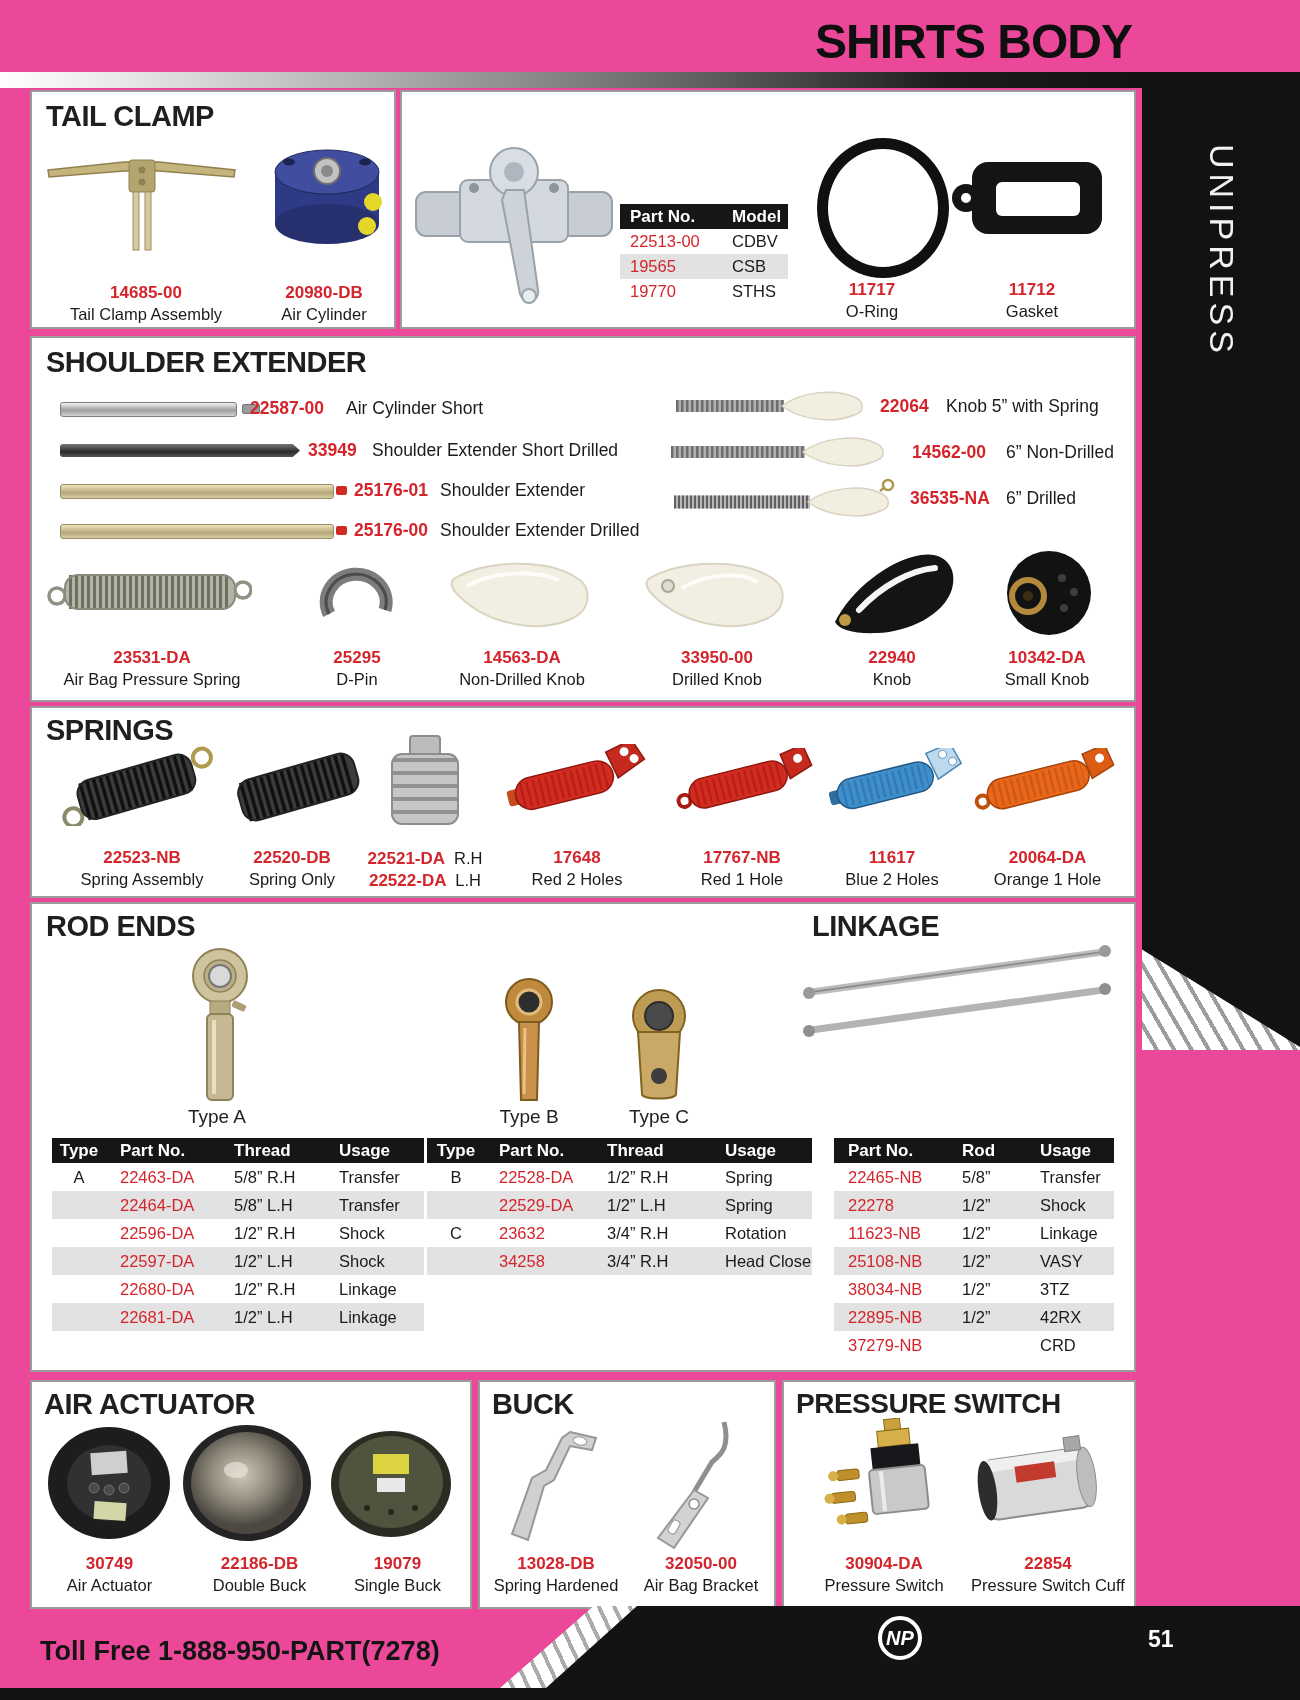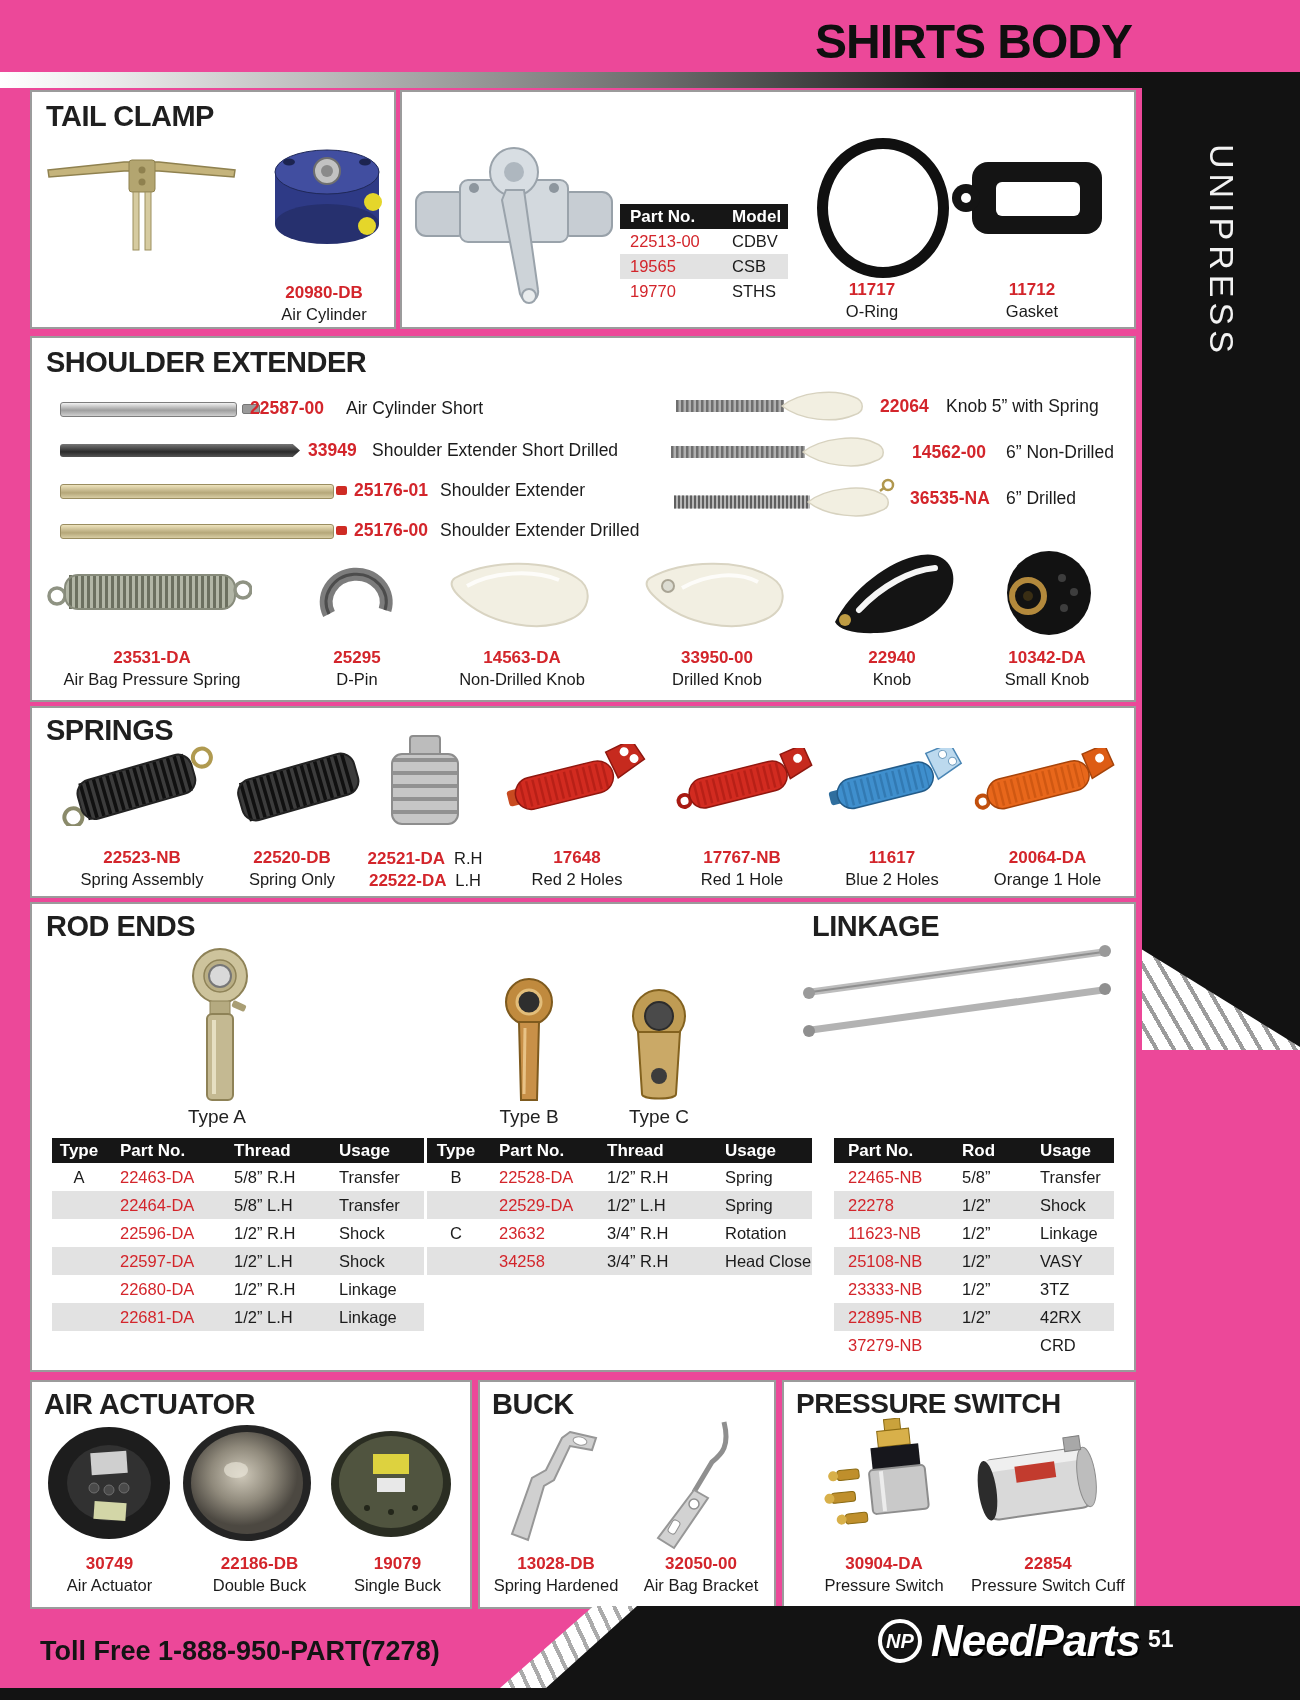--- a/index.html
+++ b/index.html
@@ -79,20 +79,24 @@
       <rect x="8" y="28" width="104" height="52" fill="#2e3a86"></rect>
       <ellipse cx="60" cy="80" rx="52" ry="20" fill="#26306e"></ellipse>
       <ellipse cx="60" cy="28" rx="52" ry="22" fill="#414ea0" stroke="#1f2858"></ellipse>
       <circle cx="60" cy="27" r="13" fill="#c2c2c2" stroke="#6f6f6f" stroke-width="2"></circle>
       <circle cx="60" cy="27" r="6" fill="#8a8a8a"></circle>
       <ellipse cx="22" cy="18" rx="6" ry="3.5" fill="#1c2450"></ellipse>
         <ellipse cx="98" cy="18" rx="6" ry="3.5" fill="#1c2450"></ellipse>
       <circle cx="106" cy="58" r="9" fill="#e5d62a"></circle>
         <circle cx="100" cy="82" r="9" fill="#e5d62a"></circle>
     </svg>
+    <div class="cap" style="left:0;top:191px;width:228px;">
+      <div class="pnum">14685-00</div>
+      <div class="plabel">Tail Clamp Assembly</div>
+    </div>
     <div class="cap" style="left:222px;top:191px;width:140px;">
       <div class="pnum">20980-DB</div>
       <div class="plabel">Air Cylinder</div>
     </div>
   </div>
 
   <div class="box" style="left:400px;top:90px;width:732px;height:235px;">
     <svg class="abs" style="left:10px;top:38px;" width="205" height="185" viewBox="0 0 205 185">
       <rect x="4" y="62" width="52" height="44" rx="10" fill="#c7cdd3" stroke="#98a1a9" stroke-width="2"></rect>
       <rect x="148" y="62" width="52" height="44" rx="10" fill="#c7cdd3" stroke="#98a1a9" stroke-width="2"></rect>
@@ -485,21 +489,21 @@
         <span class="cell c-left red" style="width:118px;padding-left:14px;">11623-NB</span>
         <span class="cell c-left" style="width:78px;">1/2”</span>
         <span class="cell c-left" style="width:84px;">Linkage</span>
       </div>
       <div class="trow altrow">
         <span class="cell c-left red" style="width:118px;padding-left:14px;">25108-NB</span>
         <span class="cell c-left" style="width:78px;">1/2”</span>
         <span class="cell c-left" style="width:84px;">VASY</span>
       </div>
       <div class="trow">
-        <span class="cell c-left red" style="width:118px;padding-left:14px;">23333-NB</span>
+        <span class="cell c-left red" style="width:118px;padding-left:14px;">38034-NB</span>
         <span class="cell c-left" style="width:78px;">1/2”</span>
         <span class="cell c-left" style="width:84px;">3TZ</span>
       </div>
       <div class="trow altrow">
         <span class="cell c-left red" style="width:118px;padding-left:14px;">22895-NB</span>
         <span class="cell c-left" style="width:78px;">1/2”</span>
         <span class="cell c-left" style="width:84px;">42RX</span>
       </div>
       <div class="trow">
         <span class="cell c-left red" style="width:118px;padding-left:14px;">37279-NB</span>
@@ -612,18 +616,17 @@
       <div class="pnum">22854</div>
       <div class="plabel">Pressure Switch Cuff</div>
     </div>
   </div>
 
   <div class="band-stripes"></div>
   <div class="band-black"></div>
   <div class="tollfree">Toll Free 1-888-950-PART(7278)</div>
   <div class="np-logo">
     <div class="np-circle">NP</div>
-    <div class="np-text">NeedParts</div>
   </div>
   <div class="page-num">51</div>
   <div class="bottom-strip"></div>
 
 </div>
 
 </body></html>

